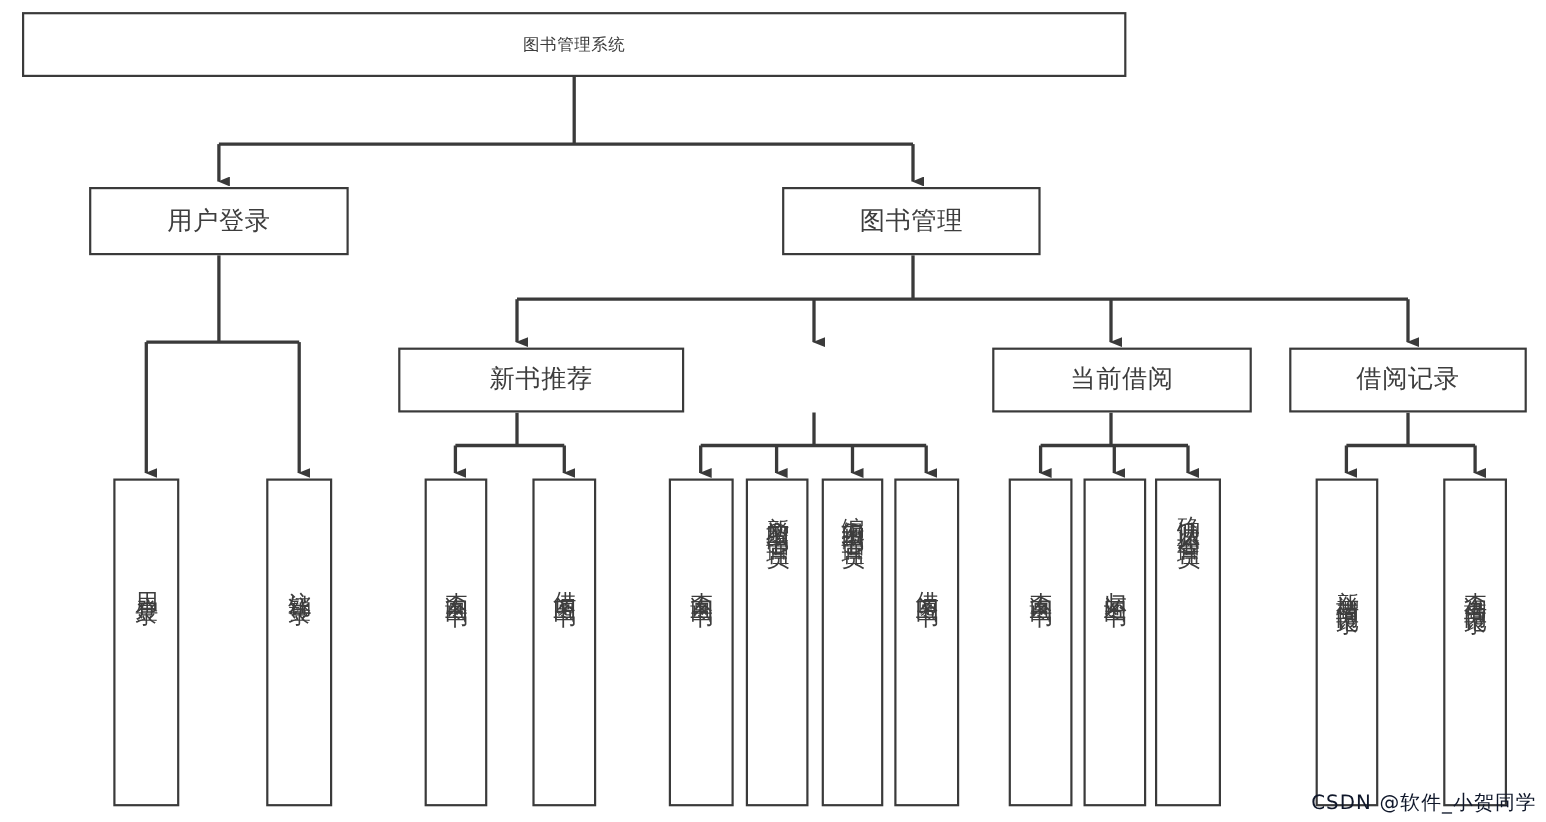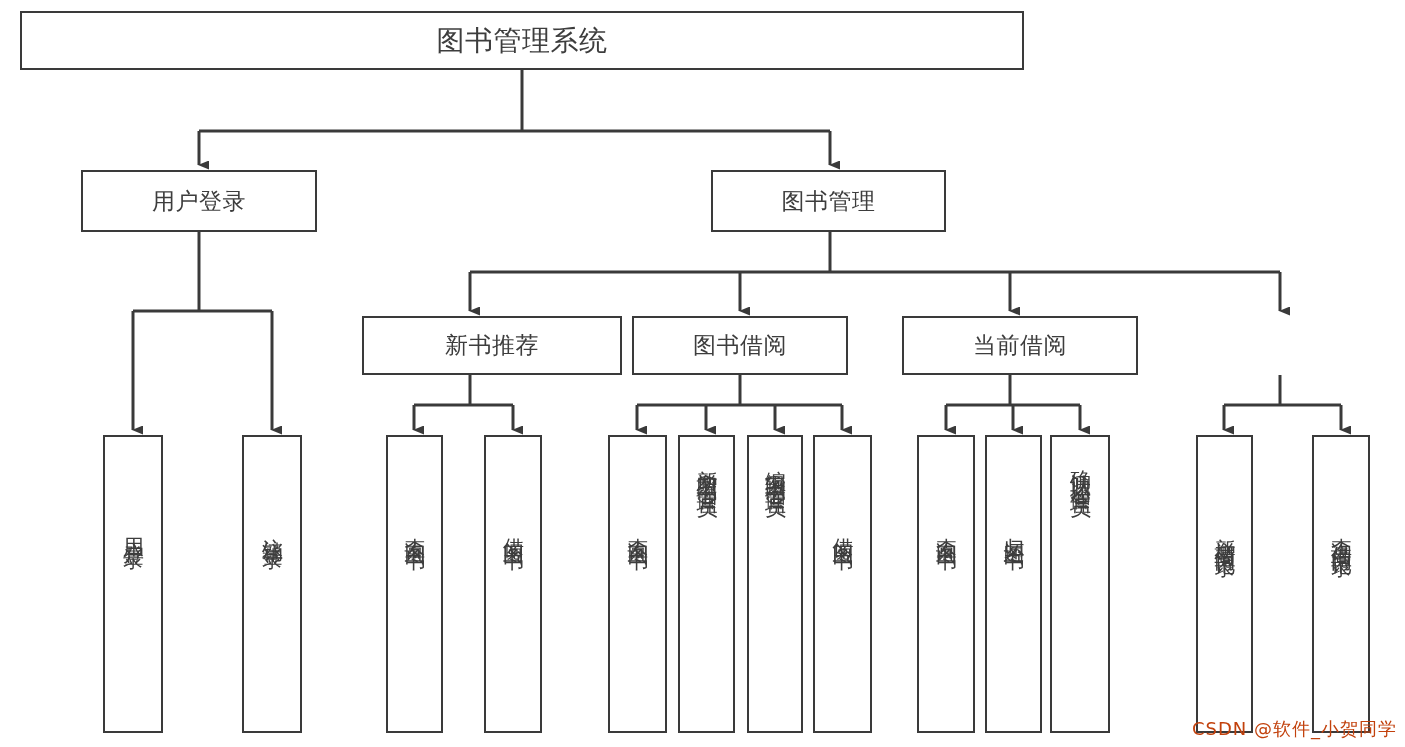--- a/index.html
+++ b/index.html
@@ -40,21 +40,21 @@
     text-align: center;
     line-height: 1.25;
     color: #3d3d3d;
     white-space: pre;
   }
   .node.horizontal .node-label {
     font-size: 23px;
     letter-spacing: 0.5px;
   }
   .node.root .node-label {
-    font-size: 28px;
+    font-size: 15px;
   }
   .node.vertical {
     align-items: flex-start;
     padding-top: 6px;
   }
   .node.vertical .node-label {
     writing-mode: vertical-rl;
     text-orientation: upright;
     font-size: 21px;
     letter-spacing: 4px;
@@ -65,21 +65,21 @@
     margin-top: 78px;
   }
   .node.vertical.tall .node-label {
     margin-top: 10px;
   }
   #watermark {
     position: absolute;
     right: 8px;
     bottom: 6px;
     font-size: 18px;
-    color: #c2410c;
+    color: #0f172a;
     letter-spacing: 1px;
     white-space: nowrap;
     pointer-events: none;
   }
 </style>
 </head>
 <body>
 
 <div id="diagram-root">
 
@@ -143,26 +143,26 @@
   <div class="node horizontal" style="left: 81px; top: 170px; width: 236px; height: 62px;">
     <span class="node-label">用户登录</span>
   </div>
   <div class="node horizontal" style="left: 711px; top: 170px; width: 235px; height: 62px;">
     <span class="node-label">图书管理</span>
   </div>
 
   <div class="node horizontal" style="left: 362px; top: 316px; width: 260px; height: 59px;">
     <span class="node-label">新书推荐</span>
   </div>
-  <div class="node horizontal" style="left: 632px; top: 316px; width: 216px; height: 59px;">
-    <span class="node-label">图书借阅</span>
-  </div>
   <div class="node horizontal" style="left: 902px; top: 316px; width: 236px; height: 59px;">
     <span class="node-label">当前借阅</span>
   </div>
+  <div class="node horizontal" style="left: 1172px; top: 316px; width: 216px; height: 59px;">
+    <span class="node-label">借阅记录</span>
+  </div>
 
   <div class="node vertical mid" style="left: 103px; top: 435px; width: 60px; height: 298px;">
     <span class="node-label">用户登录</span>
   </div>
   <div class="node vertical mid" style="left: 242px; top: 435px; width: 60px; height: 298px;">
     <span class="node-label">注销登录</span>
   </div>
   <div class="node vertical mid" style="left: 386px; top: 435px; width: 57px; height: 298px;">
     <span class="node-label">查询图书</span>
   </div>

